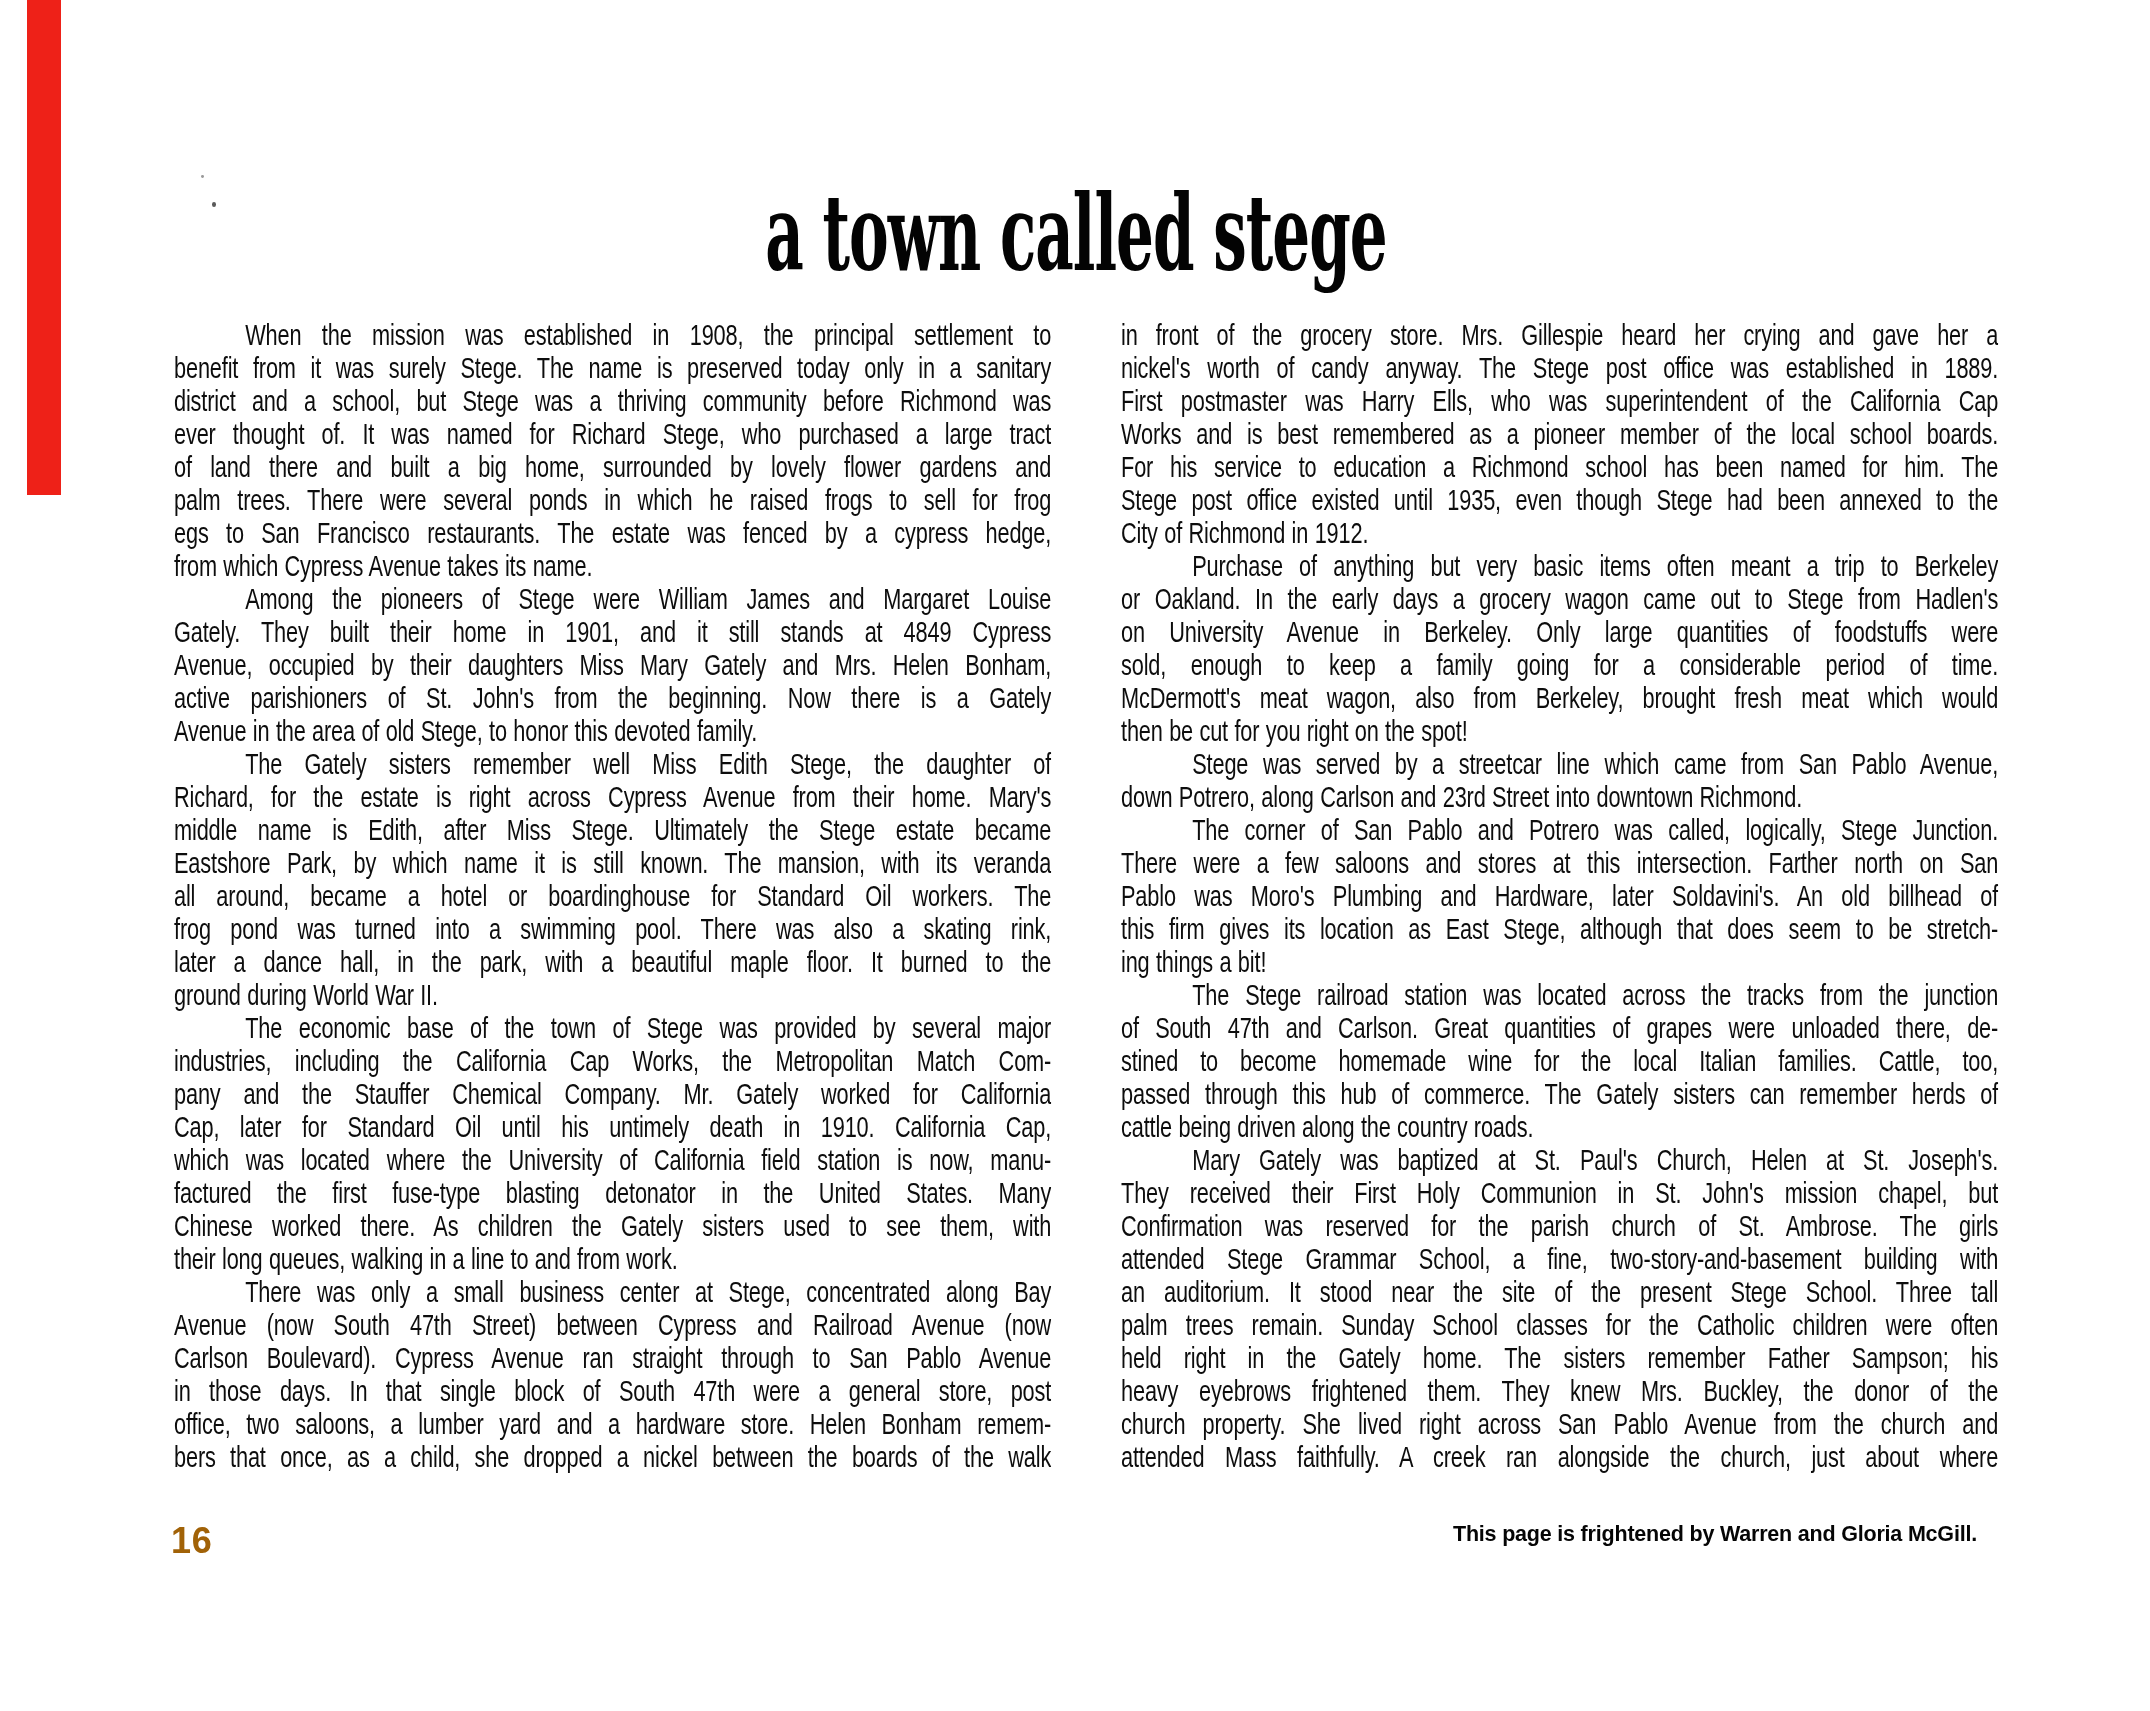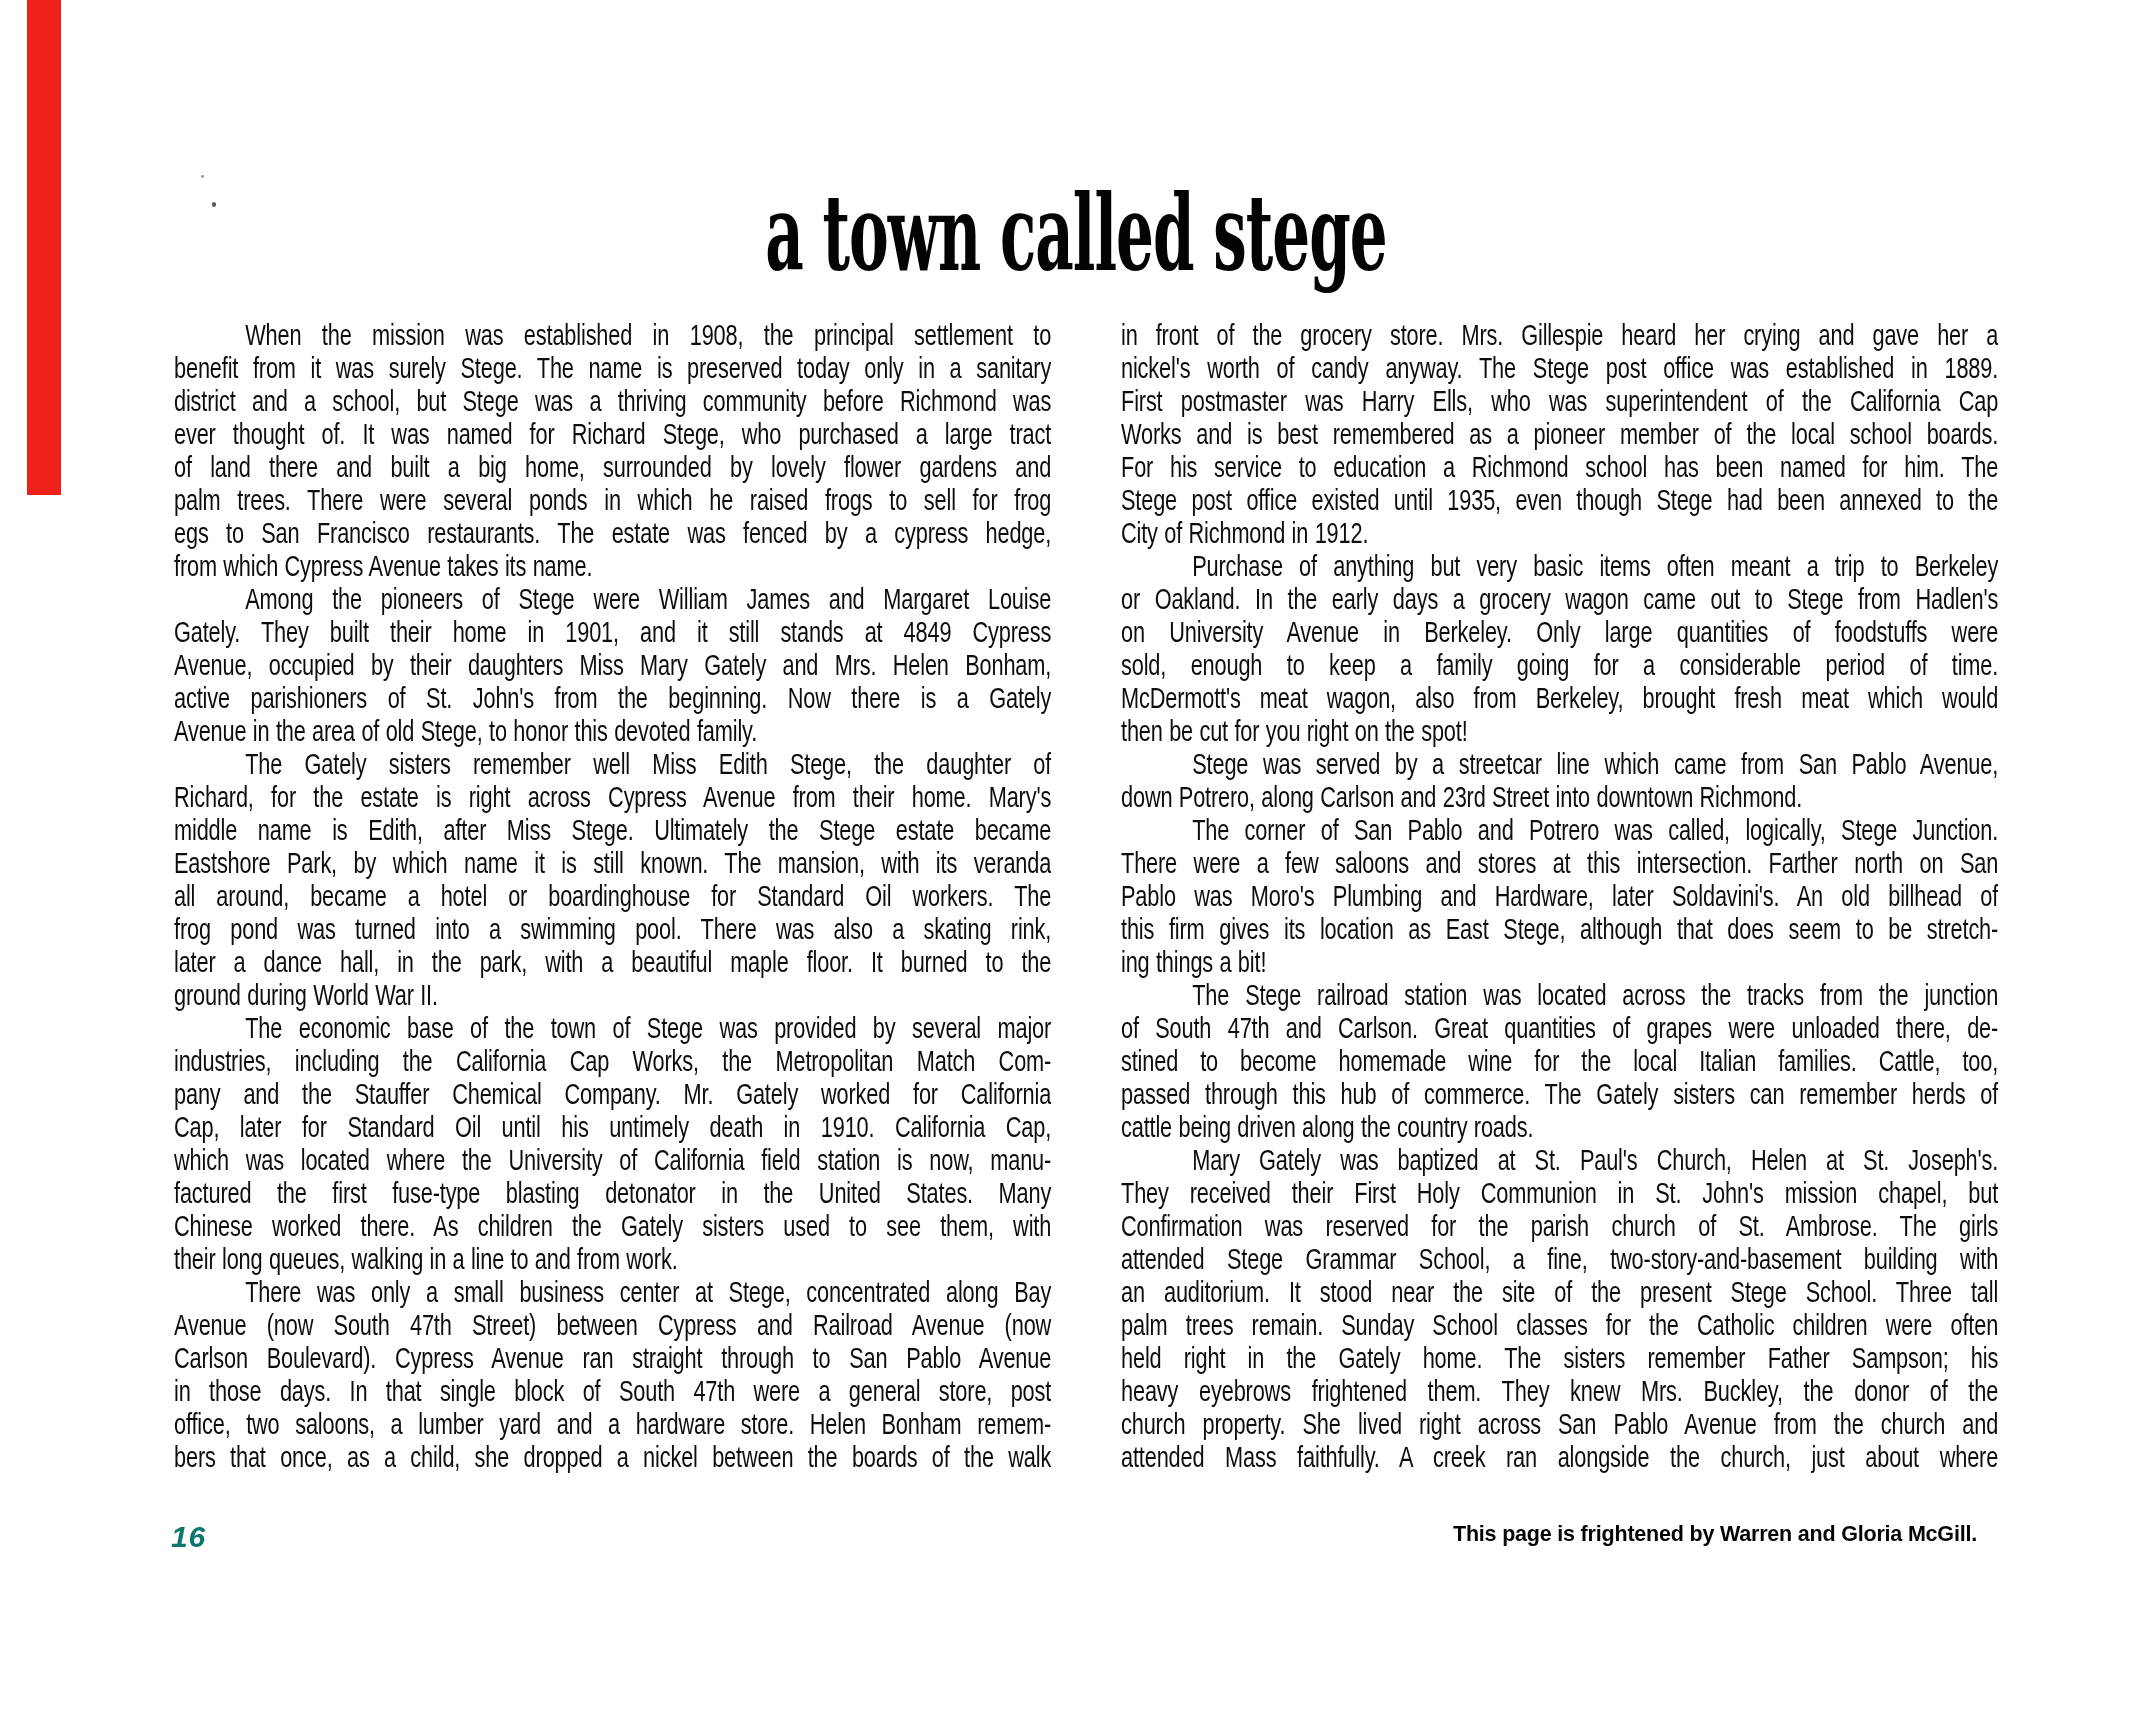--- a/index.html
+++ b/index.html
@@ -55,23 +55,22 @@
     text-align:justify;
     text-align-last:justify;
   }
   .line.endline{
     text-align:left;
     text-align-last:left;
   }
   .line.ind{padding-left:95px;}
   .pagenum{
     position:absolute;left:171px;top:1520px;
-    font-size:30px;font-weight:700;letter-spacing:0.7px;
-    color:#0f766e;
-    font-style:italic;
+    font-size:36px;font-weight:700;letter-spacing:0.7px;
+    color:#a16207;
   }
   .sponsor{
     position:absolute;right:174px;top:1522px;
     font-size:21.5px;font-weight:700;letter-spacing:-0.2px;
     color:#050505;
   }
 </style>
 </head>
 <body>
 

